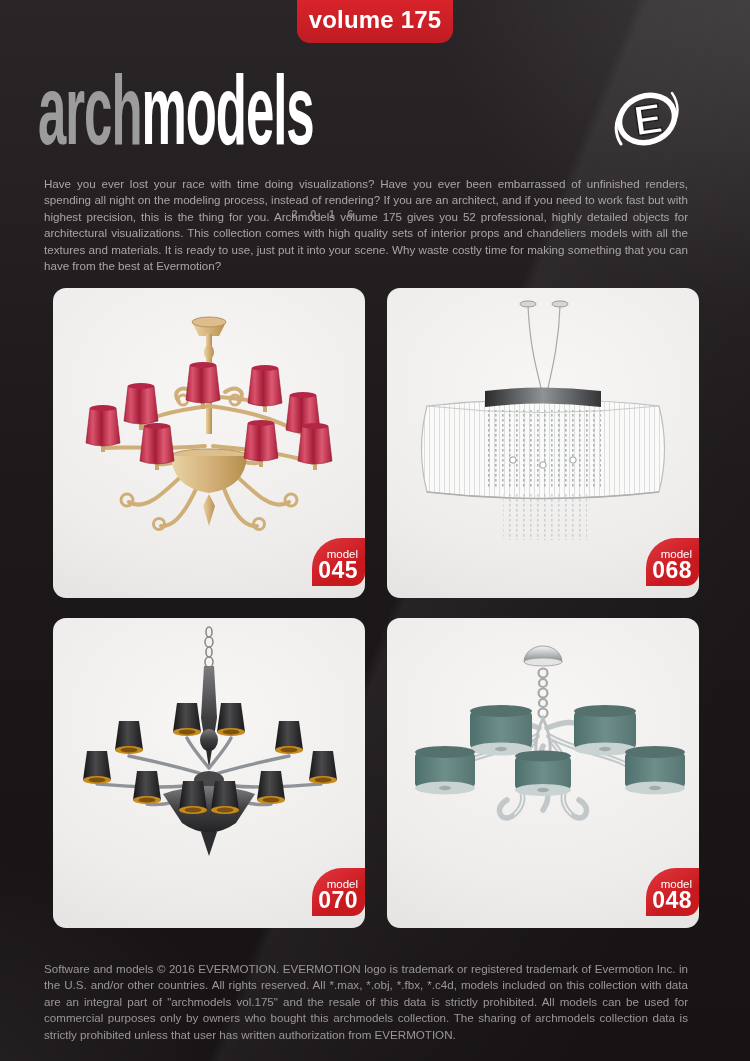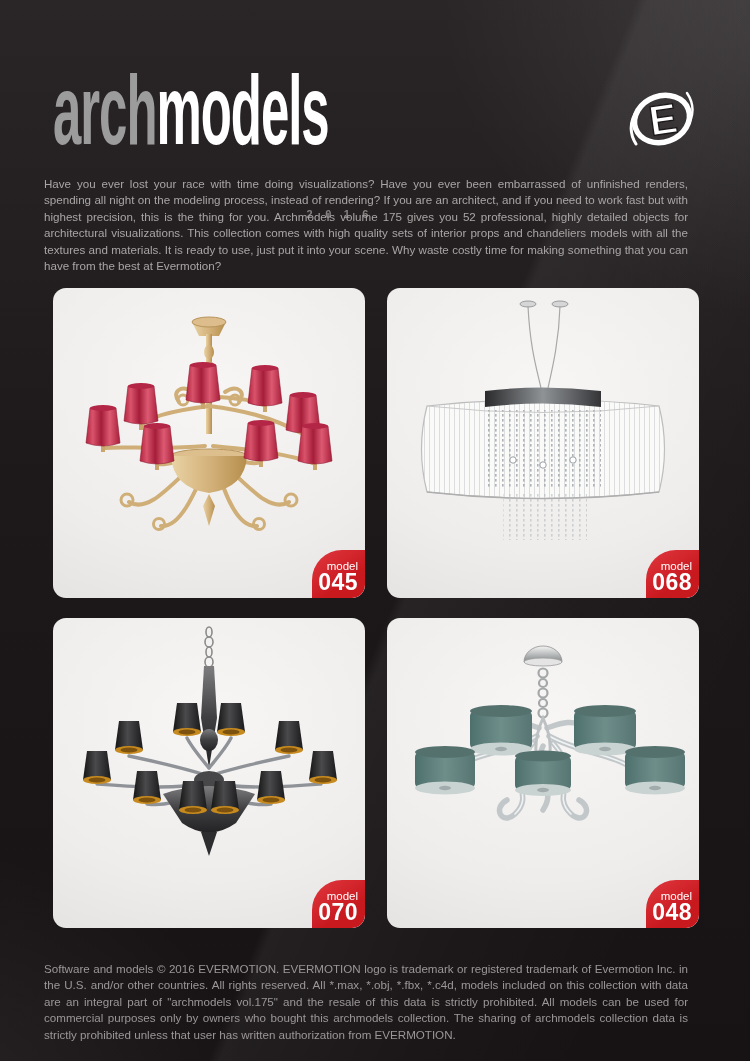--- a/index.html
+++ b/index.html
@@ -14,21 +14,21 @@
   }
   
   .banner{
     position:absolute;top:0;left:50%;transform:translateX(-50%);
     width:156px;height:43px;border-radius:0 0 13px 13px;
     background:linear-gradient(180deg,#d8232b,#c01c23);
     display:flex;align-items:center;justify-content:center;
   }
   .banner span{color:#fff;font-weight:bold;font-size:24px;letter-spacing:0.2px;padding-bottom:3px;}
   
-  .header{position:absolute;left:53px;top:0;width:644px;height:262px;text-decoration:underline;}
+  .header{position:absolute;left:38px;top:0;width:644px;height:262px;text-decoration:underline;}
   .archmodels{position:absolute;left:0;top:62px;}
   .am-text{
     display:inline-block;font-size:98px;line-height:96px;font-weight:bold;
     letter-spacing:-2px;white-space:nowrap;
     transform:scaleX(0.52);transform-origin:left top;
   }
   .am-arch{color:#9c9c9c;}
   .am-models{color:#ffffff;}
   .am-year{
     position:absolute;left:176px;top:146px;width:152px;text-align:right;
@@ -56,33 +56,36 @@
     position:absolute;left:53px;top:288px;
     display:grid;grid-template-columns:312px 312px;grid-auto-rows:310px;
     column-gap:22px;row-gap:20px;
   }
   .card{
     position:relative;margin:0;border-radius:13px;overflow:hidden;
     background:radial-gradient(120% 95% at 50% 32%, #f7f6f5 0%, #efedec 55%, #e0dedd 100%);
   }
   .card svg{position:absolute;inset:0;width:100%;height:100%;}
   .badge{
-    position:absolute;right:0;bottom:0;width:53px;height:48px;
+    position:absolute;right:0;bottom:12px;width:53px;height:48px;
     border-radius:30px 0 13px 0;
     background:linear-gradient(145deg,#e23840 0%,#c8191f 65%);
     text-align:right;padding:10px 7px 12px 0;box-sizing:border-box;
   }
   .badge-label{display:block;color:#fff;font-size:11.5px;line-height:12px;}
   .badge-number{display:block;color:#fff;font-size:23px;font-weight:bold;line-height:20px;letter-spacing:0.5px;}
 </style>
 </head>
 <body>
 
 <div class="page">
 
+  <div class="banner">
+    <span>volume 175</span>
+  </div>
 
   <div class="header">
     <div class="archmodels">
       <div class="am-text"><span class="am-arch">arch</span><span class="am-models">models</span></div>
       <div class="am-year">2016</div>
     </div>
 
     <div class="evermotion">
       <svg class="ev-emblem" viewBox="0 0 70 70">
         <ellipse cx="35" cy="35" rx="28" ry="23" fill="none" stroke="#ffffff" stroke-width="5.5" transform="rotate(-20 35 35)"></ellipse>

